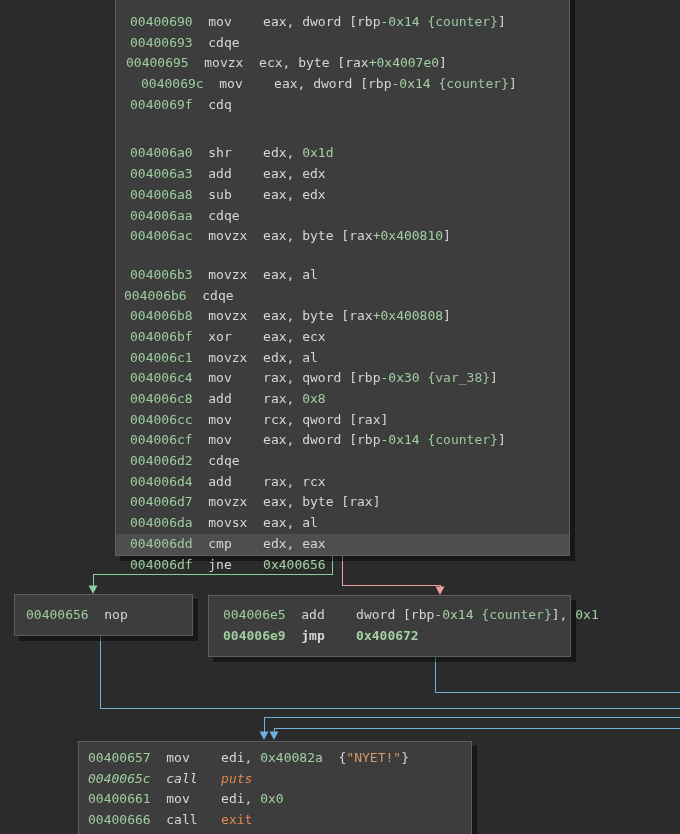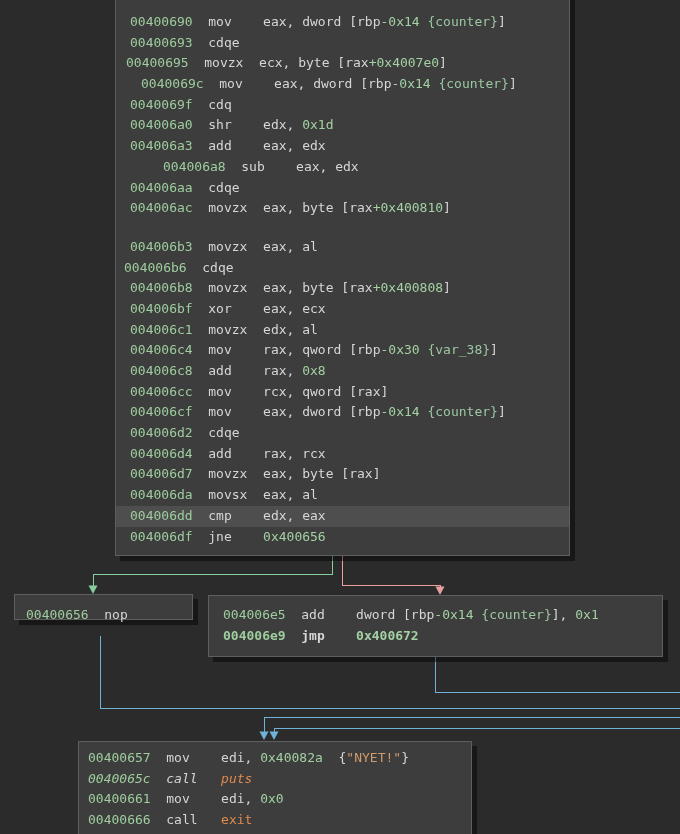--- a/index.html
+++ b/index.html
@@ -64,45 +64,45 @@
       <polygon points="264,740 259.5,731.5 268.5,731.5" class="arr-uncond"></polygon>
       <polyline points="681,728 274,728 274,732" class="edge-uncond"></polyline>
       <polygon points="274,740 269.5,731.5 278.5,731.5" class="arr-uncond"></polygon>
     </svg>
 <div class="block" style="left: 115px; top: -8px; width: 455px; height: 564px; padding-top: 19px;">
       <div class="row" style="padding-left: 14px;"><span class="tk-d">00400690</span><span class="tk-t">  mov    </span><span class="tk-t">eax, dword [rbp</span><span class="tk-n">-0x14</span><span class="tk-t"> </span><span class="tk-a">{counter}</span><span class="tk-t">]</span></div>
       <div class="row" style="padding-left: 14px;"><span class="tk-d">00400693</span><span class="tk-t">  cdqe   </span></div>
       <div class="row" style="padding-left: 10px;"><span class="tk-d">00400695</span><span class="tk-t">  movzx  </span><span class="tk-t">ecx, byte [rax</span><span class="tk-n">+0x4007e0</span><span class="tk-t">]</span></div>
       <div class="row" style="padding-left: 25px;"><span class="tk-d">0040069c</span><span class="tk-t">  mov    </span><span class="tk-t">eax, dword [rbp</span><span class="tk-n">-0x14</span><span class="tk-t"> </span><span class="tk-a">{counter}</span><span class="tk-t">]</span></div>
       <div class="row" style="padding-left: 14px;"><span class="tk-d">0040069f</span><span class="tk-t">  cdq    </span></div>
-      <div class="row" style="padding-left: 14px;"><span class="tk-d">004006a0</span><span class="tk-t">  shr    </span><span class="tk-t">edx, </span><span class="tk-n">0x1d</span></div>
+      <div class="row" style="padding-left: 14px; margin-top: 28px;"><span class="tk-d">004006a0</span><span class="tk-t">  shr    </span><span class="tk-t">edx, </span><span class="tk-n">0x1d</span></div>
       <div class="row" style="padding-left: 14px;"><span class="tk-d">004006a3</span><span class="tk-t">  add    </span><span class="tk-t">eax, edx</span></div>
-      <div class="row" style="padding-left: 14px; margin-left: 33px;"><span class="tk-d">004006a8</span><span class="tk-t">  sub    </span><span class="tk-t">eax, edx</span></div>
+      <div class="row" style="padding-left: 14px;"><span class="tk-d">004006a8</span><span class="tk-t">  sub    </span><span class="tk-t">eax, edx</span></div>
       <div class="row" style="padding-left: 14px;"><span class="tk-d">004006aa</span><span class="tk-t">  cdqe   </span></div>
       <div class="row" style="padding-left: 14px;"><span class="tk-d">004006ac</span><span class="tk-t">  movzx  </span><span class="tk-t">eax, byte [rax</span><span class="tk-n">+0x400810</span><span class="tk-t">]</span></div>
       <div class="row" style="padding-left: 14px; margin-top: 18px;"><span class="tk-d">004006b3</span><span class="tk-t">  movzx  </span><span class="tk-t">eax, al</span></div>
       <div class="row" style="padding-left: 8px;"><span class="tk-d">004006b6</span><span class="tk-t">  cdqe   </span></div>
       <div class="row" style="padding-left: 14px;"><span class="tk-d">004006b8</span><span class="tk-t">  movzx  </span><span class="tk-t">eax, byte [rax</span><span class="tk-n">+0x400808</span><span class="tk-t">]</span></div>
       <div class="row" style="padding-left: 14px;"><span class="tk-d">004006bf</span><span class="tk-t">  xor    </span><span class="tk-t">eax, ecx</span></div>
       <div class="row" style="padding-left: 14px;"><span class="tk-d">004006c1</span><span class="tk-t">  movzx  </span><span class="tk-t">edx, al</span></div>
       <div class="row" style="padding-left: 14px;"><span class="tk-d">004006c4</span><span class="tk-t">  mov    </span><span class="tk-t">rax, qword [rbp</span><span class="tk-n">-0x30</span><span class="tk-t"> </span><span class="tk-a">{var_38}</span><span class="tk-t">]</span></div>
       <div class="row" style="padding-left: 14px;"><span class="tk-d">004006c8</span><span class="tk-t">  add    </span><span class="tk-t">rax, </span><span class="tk-n">0x8</span></div>
       <div class="row" style="padding-left: 14px;"><span class="tk-d">004006cc</span><span class="tk-t">  mov    </span><span class="tk-t">rcx, qword [rax]</span></div>
       <div class="row" style="padding-left: 14px;"><span class="tk-d">004006cf</span><span class="tk-t">  mov    </span><span class="tk-t">eax, dword [rbp</span><span class="tk-n">-0x14</span><span class="tk-t"> </span><span class="tk-a">{counter}</span><span class="tk-t">]</span></div>
       <div class="row" style="padding-left: 14px;"><span class="tk-d">004006d2</span><span class="tk-t">  cdqe   </span></div>
       <div class="row" style="padding-left: 14px;"><span class="tk-d">004006d4</span><span class="tk-t">  add    </span><span class="tk-t">rax, rcx</span></div>
       <div class="row" style="padding-left: 14px;"><span class="tk-d">004006d7</span><span class="tk-t">  movzx  </span><span class="tk-t">eax, byte [rax]</span></div>
       <div class="row" style="padding-left: 14px;"><span class="tk-d">004006da</span><span class="tk-t">  movsx  </span><span class="tk-t">eax, al</span></div>
       <div class="row hl" style="padding-left: 14px;"><span class="tk-d">004006dd</span><span class="tk-t">  cmp    </span><span class="tk-t">edx, eax</span></div>
       <div class="row" style="padding-left: 14px;"><span class="tk-d">004006df</span><span class="tk-t">  jne    </span><span class="tk-n">0x400656</span></div>
     </div>
-    <div class="block" style="left: 14px; top: 594px; width: 179px; height: 26px; padding-top: 10px;">
+    <div class="block" style="left: 14px; top: 594px; width: 179px; height: 42px; padding-top: 10px;">
       <div class="row" style="padding-left: 11px;"><span class="tk-d">00400656</span><span class="tk-t">  nop    </span></div>
     </div>
-    <div class="block" style="left: 208px; top: 595px; width: 455px; height: 62px; padding-top: 9px;">
+    <div class="block" style="left: 208px; top: 595px; width: 363px; height: 62px; padding-top: 9px;">
       <div class="row" style="padding-left: 14px;"><span class="tk-d">004006e5</span><span class="tk-t">  add    </span><span class="tk-t">dword [rbp</span><span class="tk-n">-0x14</span><span class="tk-t"> </span><span class="tk-a">{counter}</span><span class="tk-t">], </span><span class="tk-n">0x1</span></div>
       <div class="row" style="padding-left: 14px; font-weight: bold;"><span class="tk-d">004006e9</span><span class="tk-t">  jmp    </span><span class="tk-n">0x400672</span></div>
     </div>
     <div class="block" style="left: 78px; top: 741px; width: 394px; height: 108px; padding-top: 6px;">
       <div class="row" style="padding-left: 9px;"><span class="tk-d">00400657</span><span class="tk-t">  mov    </span><span class="tk-t">edi, </span><span class="tk-n">0x40082a</span><span class="tk-t">  {</span><span class="tk-s">"NYET!"</span><span class="tk-t">}</span></div>
       <div class="row" style="padding-left: 9px; font-style: italic;"><span class="tk-d">0040065c</span><span class="tk-t">  call   </span><span class="tk-y">puts</span></div>
       <div class="row" style="padding-left: 9px;"><span class="tk-d">00400661</span><span class="tk-t">  mov    </span><span class="tk-t">edi, </span><span class="tk-n">0x0</span></div>
       <div class="row" style="padding-left: 9px;"><span class="tk-d">00400666</span><span class="tk-t">  call   </span><span class="tk-y">exit</span></div>
     </div>
   </div>

